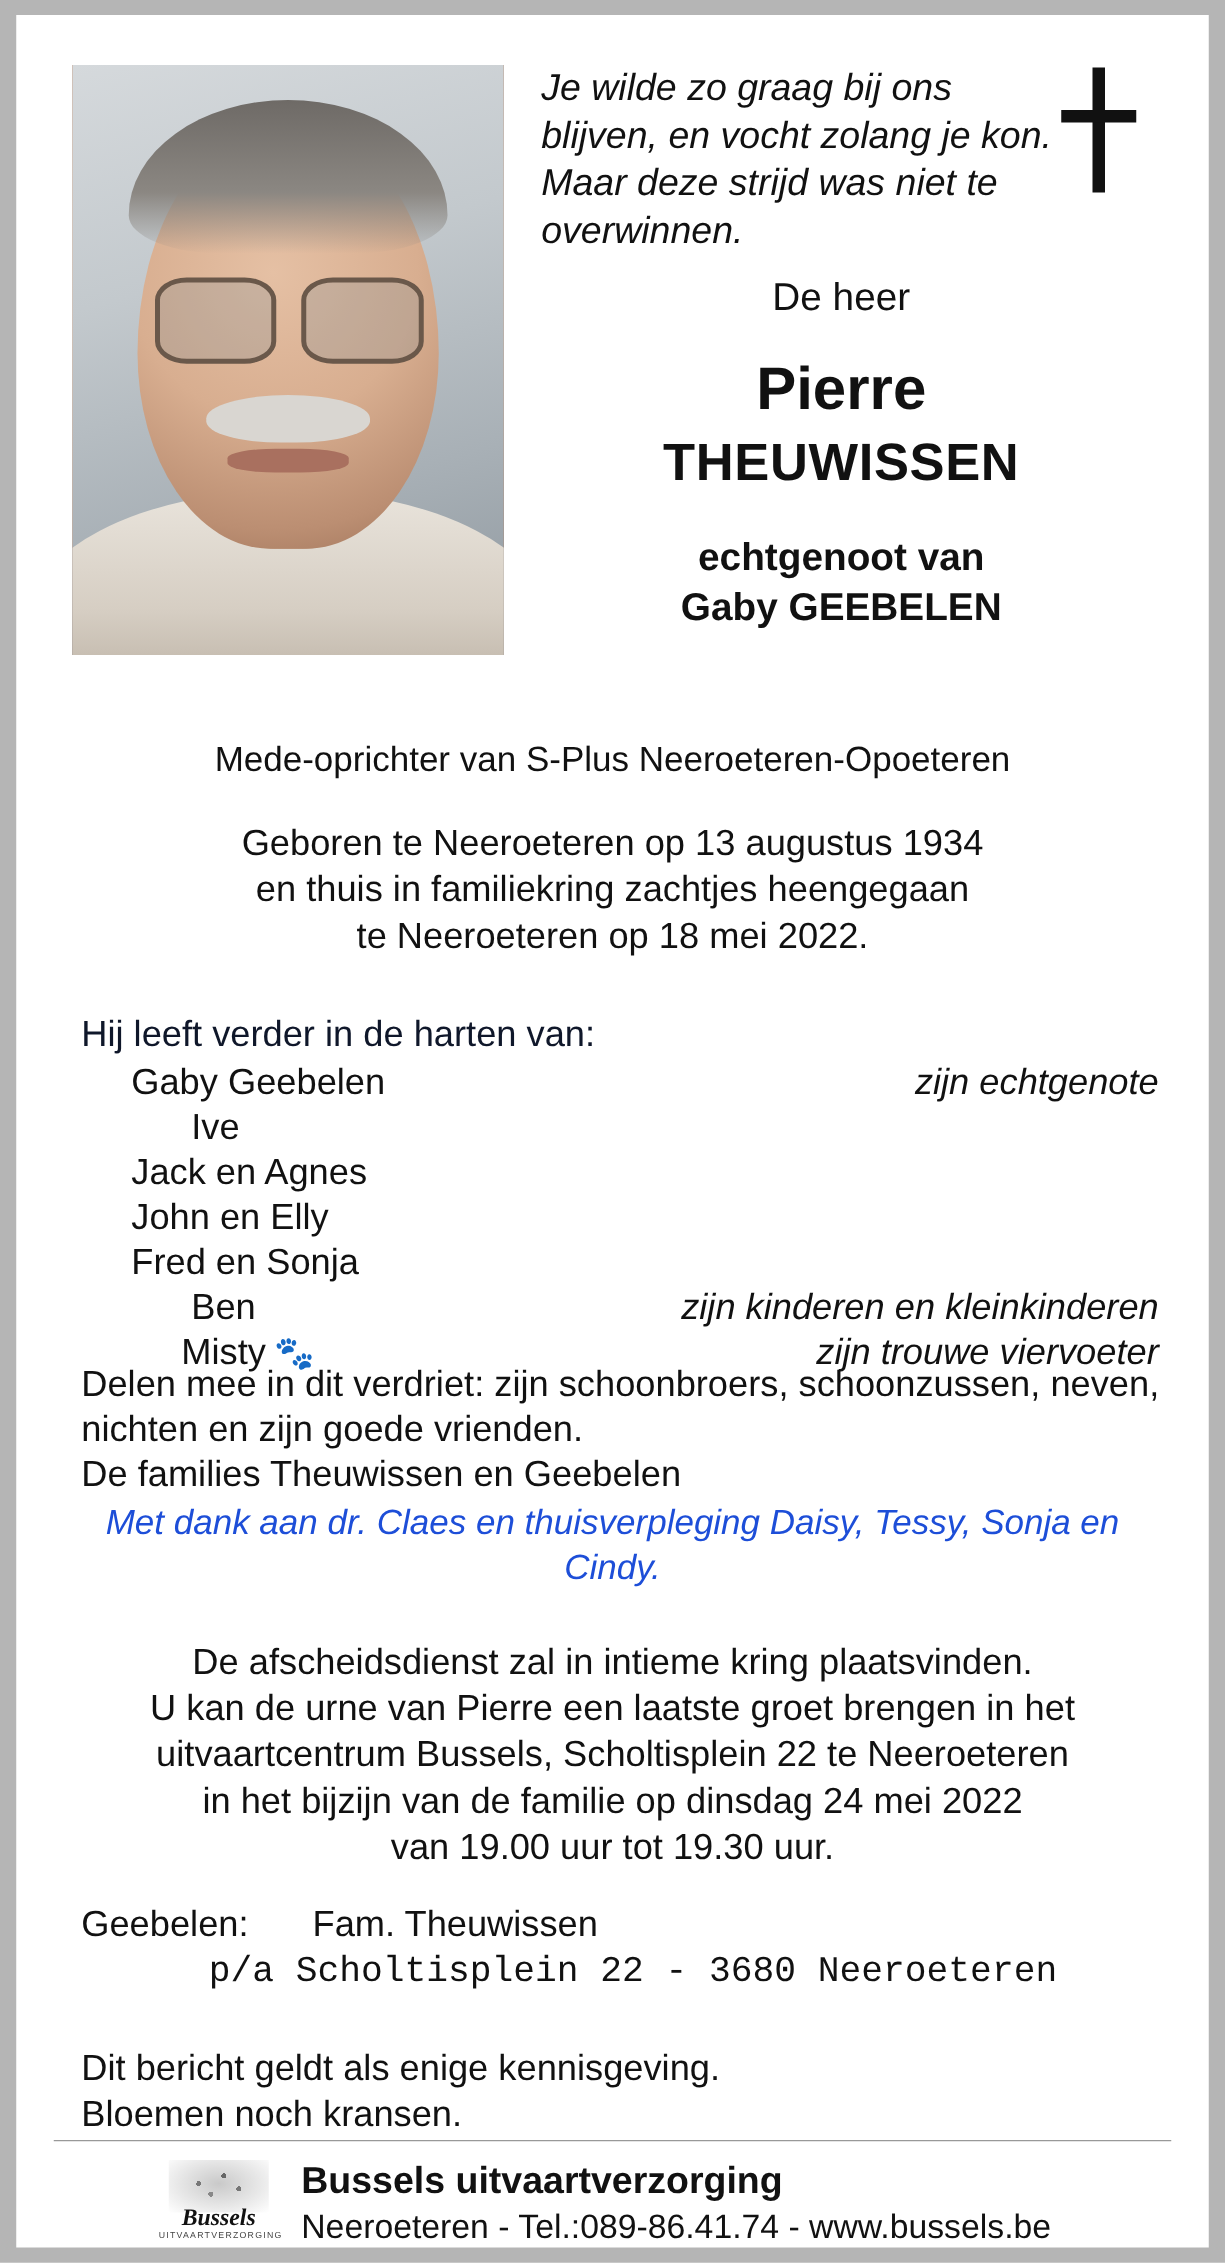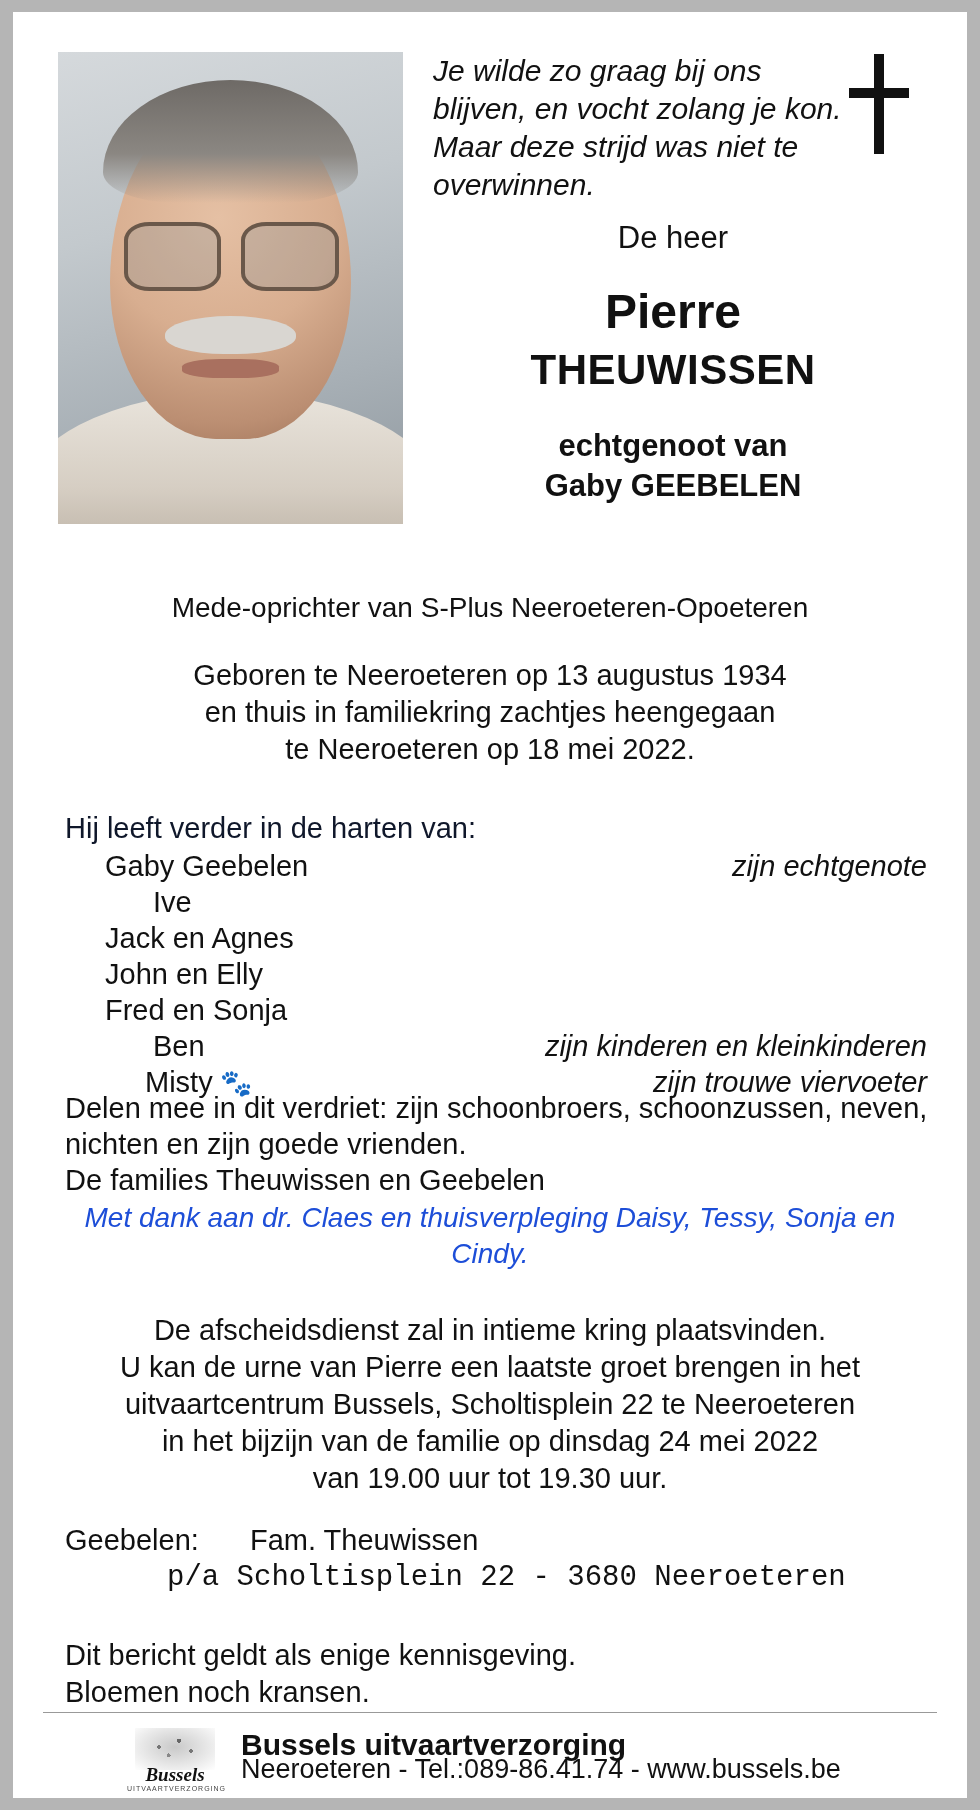--- a/index.html
+++ b/index.html
@@ -340,21 +340,21 @@
   }
   .footer .f1 {
     position: absolute;
     left: 228px; top: 4px;
     font-size: 30px;
     font-weight: bold;
     color: #111;
   }
   .footer .f2 {
     position: absolute;
-    left: 228px; top: 30px;
+    left: 228px; top: 42px;
     font-size: 27px;
     color: #111;
   }
   .paw { font-size: 26px; }
 </style>
 </head>
 <body>
 
 <div class="card">
   <div class="inner">

